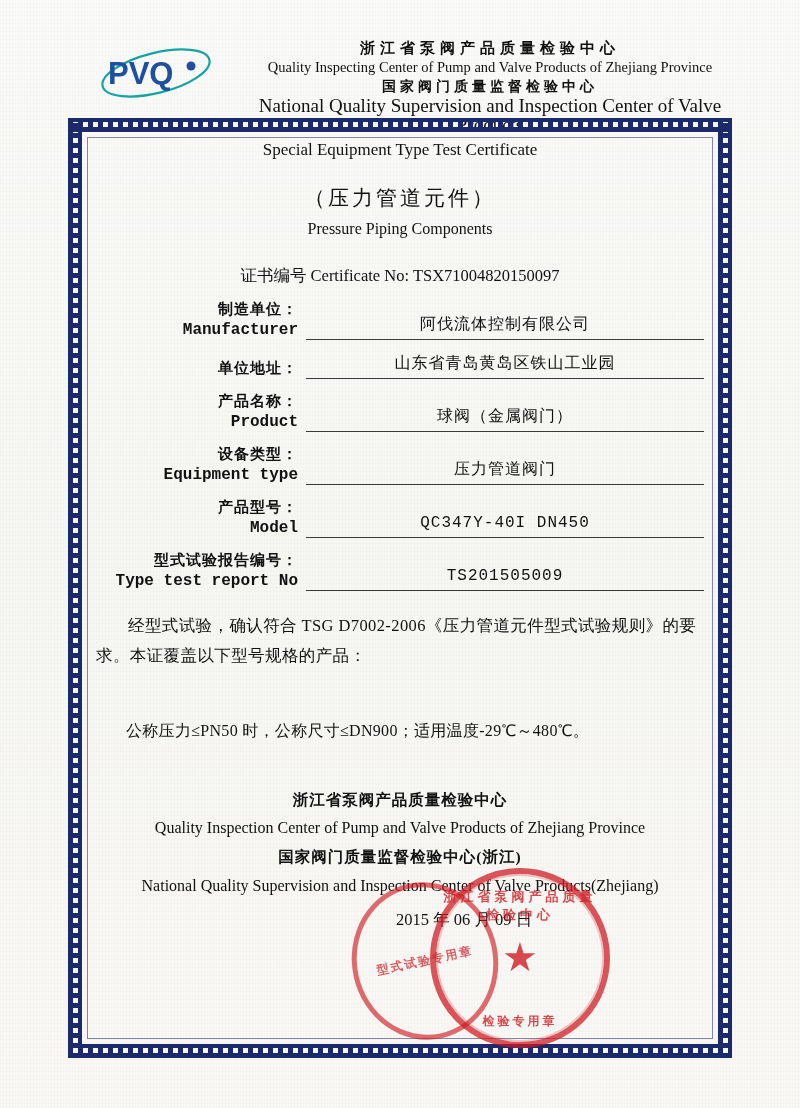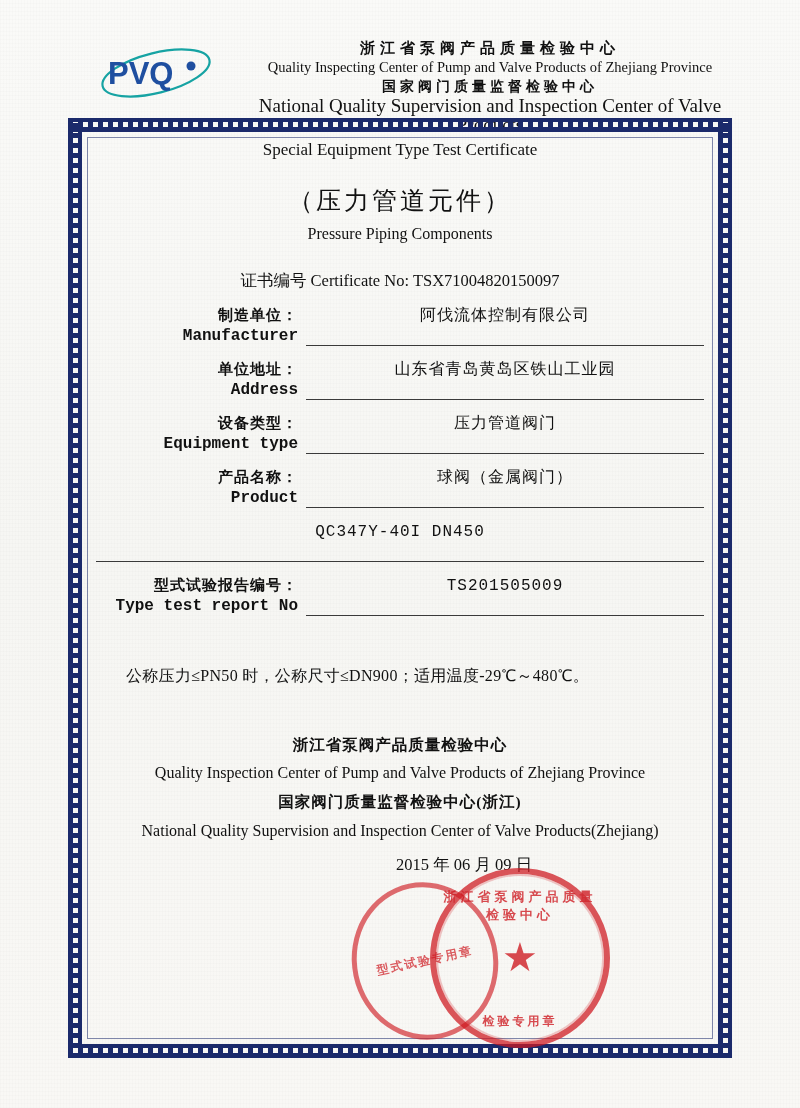--- a/index.html
+++ b/index.html
@@ -137,21 +137,21 @@
     margin-top: 10px;
   }
   .title-en {
     text-align: center;
     font-size: 17px;
     color: #111;
     margin-top: 0;
   }
   .subtitle-cn {
     text-align: center;
-    font-size: 25px;
+    font-size: 21px;
     letter-spacing: 3px;
     color: #111;
     margin-top: 24px;
   }
   .subtitle-en {
     text-align: center;
     font-size: 16px;
     color: #111;
     margin-top: 8px;
   }
@@ -191,21 +191,21 @@
     font-weight: bold;
     color: #111;
     line-height: 20px;
   }
   .field-value {
     flex: 1 1 auto;
     border-bottom: 1px solid #3a3a3a;
     text-align: center;
     font-size: 16px;
     color: #111;
-    padding-bottom: 18px;
+    padding-bottom: 3px;
     line-height: 21px;
     letter-spacing: 1px;
   }
 
   
   .para-cn {
     font-size: 16.5px;
     line-height: 30px;
     color: #111;
     margin-top: 20px;
@@ -376,55 +376,59 @@
         <div class="field-label">
           <div class="label-cn">制造单位：</div>
           <div class="label-en">Manufacturer</div>
         </div>
         <div class="field-value">阿伐流体控制有限公司</div>
       </div>
 
       <div class="field-row">
         <div class="field-label">
           <div class="label-cn">单位地址：</div>
-          <div class="label-en">Address</div>
         </div>
         <div class="field-value">山东省青岛黄岛区铁山工业园</div>
+      </div>
+
+      <div class="field-row">
+        <div class="field-label">
+          <div class="label-cn">产品名称：</div>
+          <div class="label-en">Product</div>
+        </div>
+        <div class="field-value">球阀（金属阀门）</div>
       </div>
 
       <div class="field-row">
         <div class="field-label">
           <div class="label-cn">设备类型：</div>
           <div class="label-en">Equipment type</div>
         </div>
         <div class="field-value">压力管道阀门</div>
       </div>
 
       <div class="field-row">
         <div class="field-label">
-          <div class="label-cn">产品名称：</div>
-          <div class="label-en">Product</div>
-        </div>
-        <div class="field-value">球阀（金属阀门）</div>
-      </div>
-
-      <div class="field-row">
+          <div class="label-cn">产品型号：</div>
+          <div class="label-en">Model</div>
+        </div>
         <div class="field-value">QC347Y-40I  DN450</div>
       </div>
 
       <div class="field-row">
         <div class="field-label">
           <div class="label-cn">型式试验报告编号：</div>
           <div class="label-en">Type test report No</div>
         </div>
         <div class="field-value">TS201505009</div>
       </div>
 
     </div>
 
+    <div class="para-cn">经型式试验，确认符合 TSG D7002-2006《压力管道元件型式试验规则》的要求。本证覆盖以下型号规格的产品：</div>
     <div class="scope-cn">公称压力≤PN50 时，公称尺寸≤DN900；适用温度-29℃～480℃。</div>
 
     <div class="footer">
       <div class="footer-cn1">浙江省泵阀产品质量检验中心</div>
       <div class="footer-en1">Quality Inspection Center of Pump and Valve Products of Zhejiang Province</div>
       <div class="footer-cn2">国家阀门质量监督检验中心(浙江)</div>
       <div class="footer-en2">National Quality Supervision and Inspection Center of Valve Products(Zhejiang)</div>
       <div class="footer-date">2015 年 06 月 09 日</div>
     </div>
   </div>

